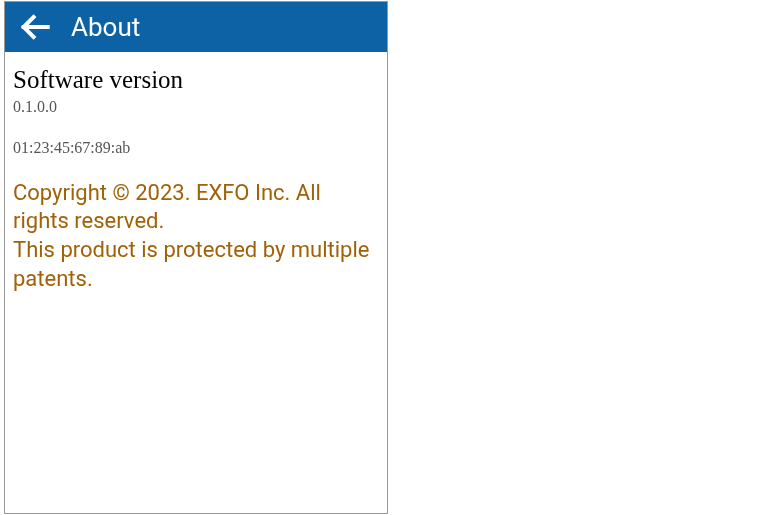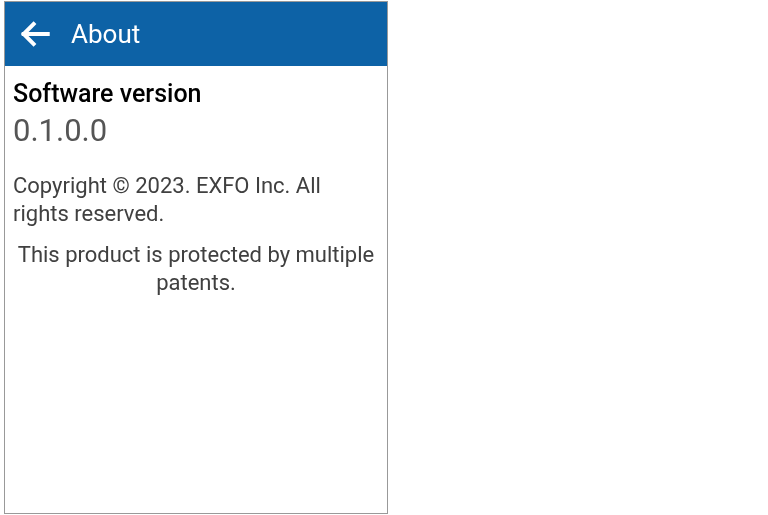--- a/index.html
+++ b/index.html
@@ -20,21 +20,21 @@
       border: 1px solid #999;
       overflow: hidden;
       display: flex;
       flex-direction: column;
       margin-left: 4px;
       margin-top: 1px;
     }
     .header {
       background: #0d62a6;
       color: #ffffff;
-      height: 64px;
+      height: 50px;
       display: flex;
       align-items: center;
       padding: 0 10px;
       gap: 16px;
     }
     .back-arrow {
       width: 40px;
       height: 40px;
       display: flex;
       align-items: center;
@@ -54,43 +54,43 @@
       font-size: 26px;
       font-weight: 400;
     }
     .content {
       flex: 1;
       padding: 12px 8px 0 8px;
       overflow: hidden;
     }
     .info-block {
       margin-bottom: 20px;
+      font-family: Liberation Serif, serif;
     }
     .info-label {
       font-size: 25px;
       font-weight: 500;
       color: #000000;
       line-height: 1.25;
     }
     .info-value {
-      font-size: 31px;
+      font-size: 16px;
       font-weight: 400;
       color: #555555;
       line-height: 1.3;
       margin-top: 2px;
     }
     .footer-text {
       font-size: 22px;
-      color: #404040;
+      color: #a16207;
       line-height: 1.3;
       margin-top: 6px;
     }
     .footer-text + .footer-text {
-      margin-top: 12px;
-      text-align: center;
+      margin-top: 0;
     }
   </style>
 </head>
 <body>
 
 <div class="screen">
   <div class="header">
     <div class="back-arrow">
       <svg viewBox="0 0 24 24">
         <line x1="4" y1="12" x2="21" y2="12"></line>
@@ -103,18 +103,19 @@
   <div class="content">
     <div class="info-block">
       <div class="info-label">Software version</div>
       <div class="info-value">0.1.0.0</div>
     </div>
 
     <div class="info-block">
     </div>
 
     <div class="info-block">
+      <div class="info-value">01:23:45:67:89:ab</div>
     </div>
 
     <div class="footer-text">Copyright © 2023. EXFO Inc. All rights reserved.</div>
     <div class="footer-text">This product is protected by multiple patents.</div>
   </div>
 </div>
 
 </body></html>

